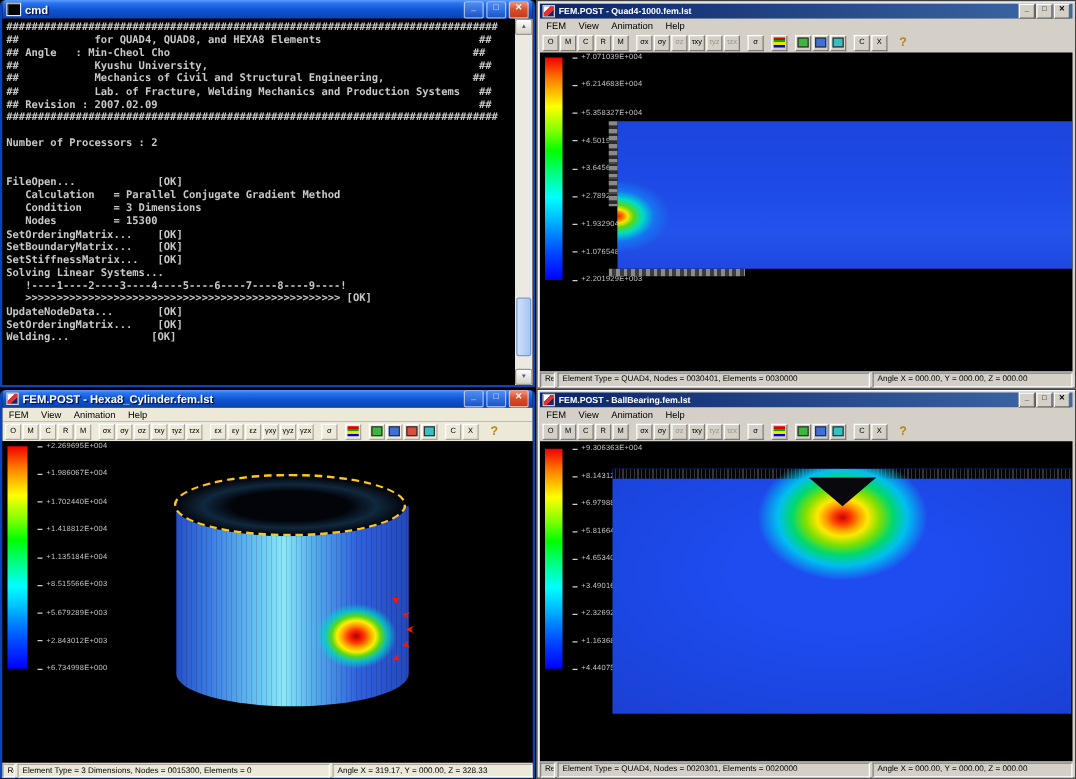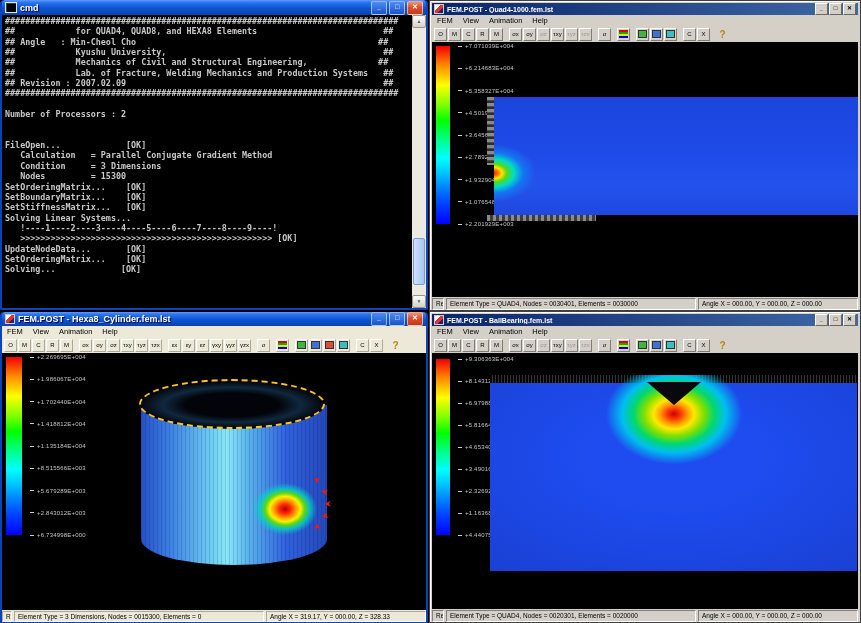--- a/index.html
+++ b/index.html
@@ -144,21 +144,21 @@
         <div class="cline">   Condition     = 3 Dimensions</div>
         <div class="cline">   Nodes         = 15300</div>
         <div class="cline">SetOrderingMatrix...    [OK]</div>
         <div class="cline">SetBoundaryMatrix...    [OK]</div>
         <div class="cline">SetStiffnessMatrix...   [OK]</div>
         <div class="cline">Solving Linear Systems...</div>
         <div class="cline">   !----1----2----3----4----5----6----7----8----9----!</div>
         <div class="cline">   &gt;&gt;&gt;&gt;&gt;&gt;&gt;&gt;&gt;&gt;&gt;&gt;&gt;&gt;&gt;&gt;&gt;&gt;&gt;&gt;&gt;&gt;&gt;&gt;&gt;&gt;&gt;&gt;&gt;&gt;&gt;&gt;&gt;&gt;&gt;&gt;&gt;&gt;&gt;&gt;&gt;&gt;&gt;&gt;&gt;&gt;&gt;&gt;&gt;&gt; [OK]</div>
         <div class="cline">UpdateNodeData...       [OK]</div>
         <div class="cline">SetOrderingMatrix...    [OK]</div>
-        <div class="cline">Solving...             [OK]</div>
+        <div class="cline">Welding...             [OK]</div>
       </div>
     <div class="vscroll">
       <div class="sb-btn sb-up">▲</div>
       <div class="sb-thumb"></div>
       <div class="sb-btn sb-down">▼</div>
     </div>
   </div>
 </div>
 
 <div class="win classic" id="win-quad">

